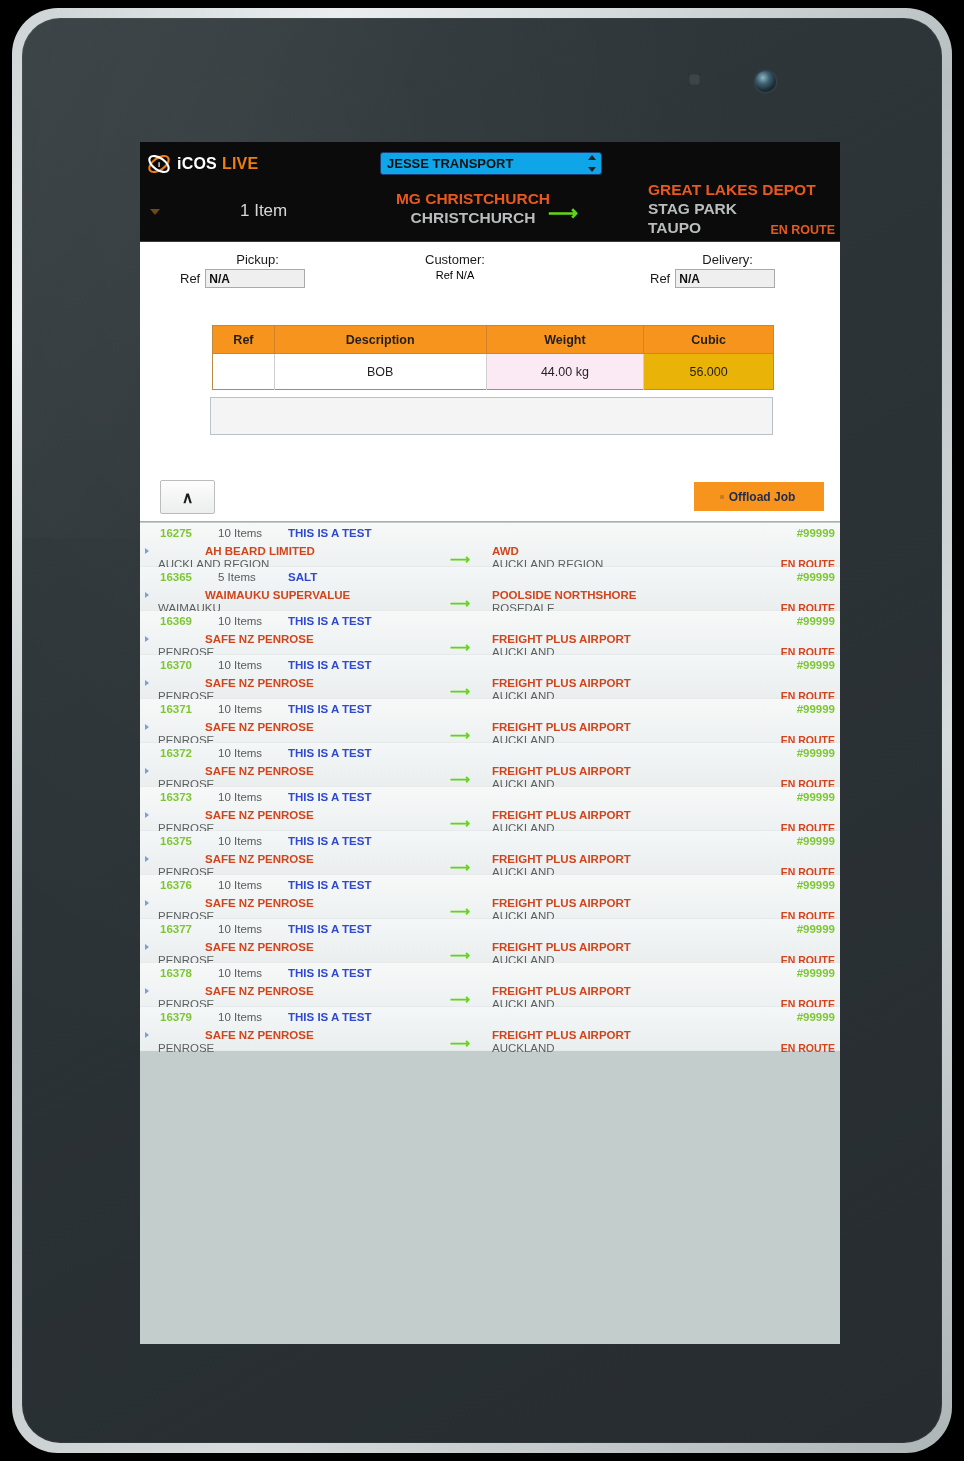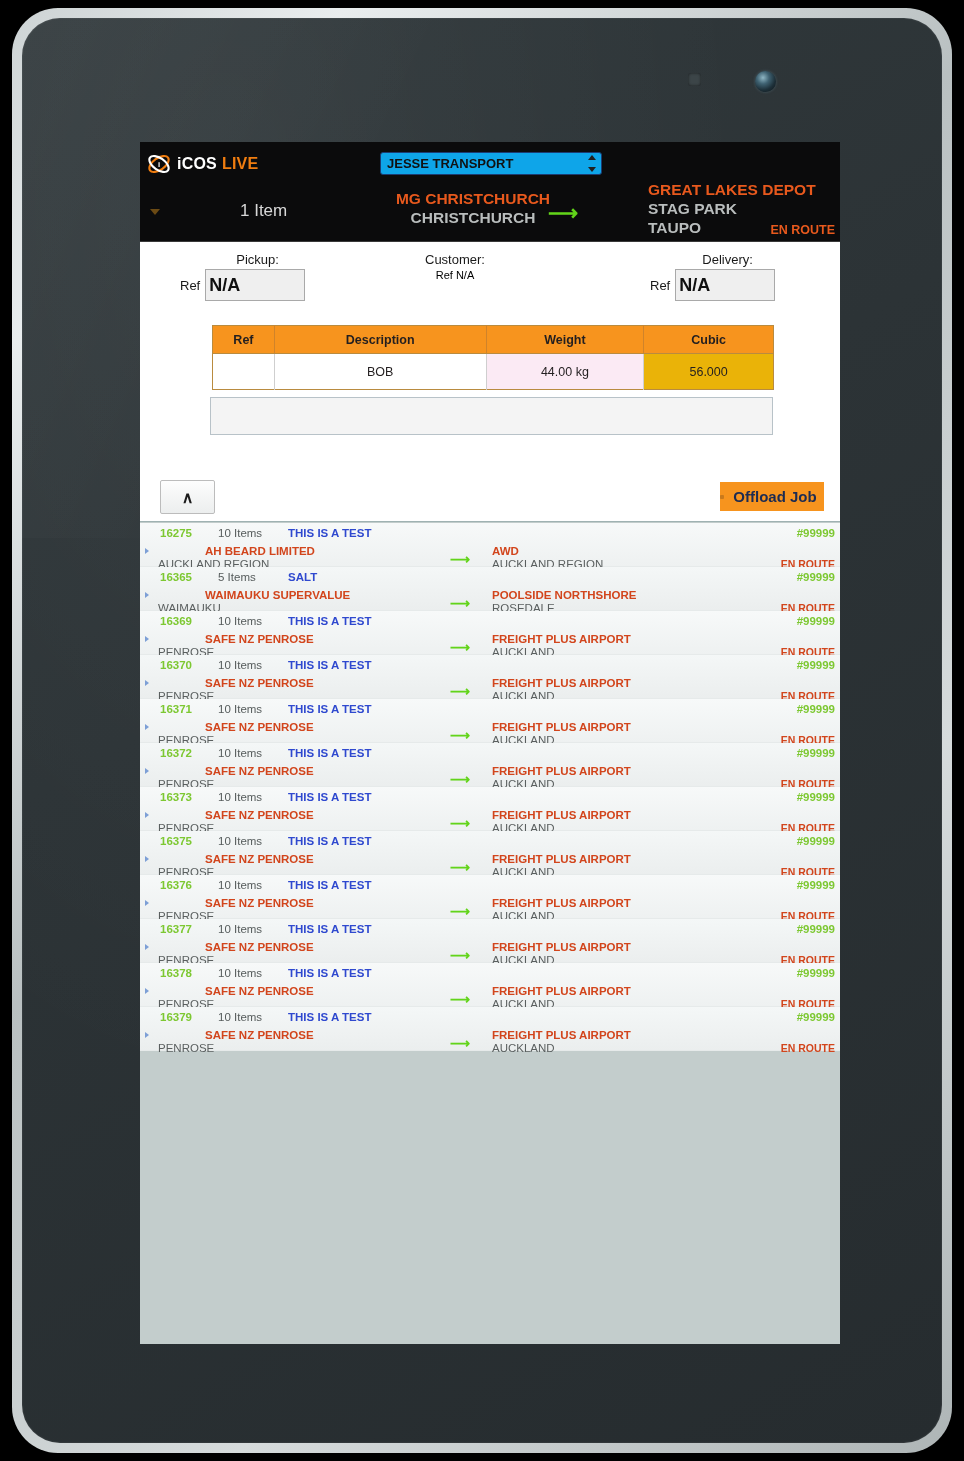--- a/index.html
+++ b/index.html
@@ -129,23 +129,23 @@
     padding: 6px 0 0 0;
     position: relative;
     height: 240px;
   }
   #ref-row { position: relative; height: 42px; }
   .ref-group { position: absolute; }
   .ref-caption { font-size: 13px; color: #1a1a1a; display:block; text-align:center; }
   .ref-line { display: flex; align-items: center; gap: 5px; margin-top: 2px; }
   .ref-label { font-size: 13px; color: #1a1a1a; }
   .ref-input {
-    width: 100px; height: 32px;
+    width: 100px; height: 19px;
     font-family: "Liberation Sans", sans-serif;
-    font-size: 18px; font-weight: bold; color: #101010;
+    font-size: 12px; font-weight: bold; color: #101010;
     background: #efefef;
     border: 1px solid #a9a9a9;
     padding: 0 3px;
   }
   #pickup-group { left: 40px; top: 4px; }
   #pickup-group .ref-caption { margin-left: 30px; }
   #customer-group { left: 285px; top: 4px; text-align:center; }
   #customer-ref-text { font-size: 11px; color: #000000; display:block; text-align:center; margin-top:2px; }
   #delivery-group { left: 510px; top: 4px; }
   #delivery-group .ref-caption { margin-left: 30px; }
@@ -208,25 +208,25 @@
     width: 55px; height: 34px;
     background: linear-gradient(#fdfdfd,#eceeee);
     border: 1px solid #bcbcbc;
     border-radius: 2px;
     font-family: "Liberation Sans", sans-serif;
     font-size: 16px; font-weight: bold; color: #1c1c1c;
     cursor: pointer;
   }
   #offload-button {
     position: absolute; right: 16px; top: 0px;
-    width: 104px; height: 29px;
+    width: 130px; height: 29px;
     background: #f7941e;
     border: none;
     font-family: "Liberation Sans", sans-serif;
-    font-size: 15px; font-weight: bold; color: #1c2b52;
+    font-size: 12px; font-weight: bold; color: #1c2b52;
     text-align: center;
     cursor: pointer;
     padding-left: 6px;
   }
   #offload-bullet {
     position: absolute; right: 116px; top: 13px;
     width: 4px; height: 4px; background: #c97a1c; border-radius: 1px;
   }
 
   

